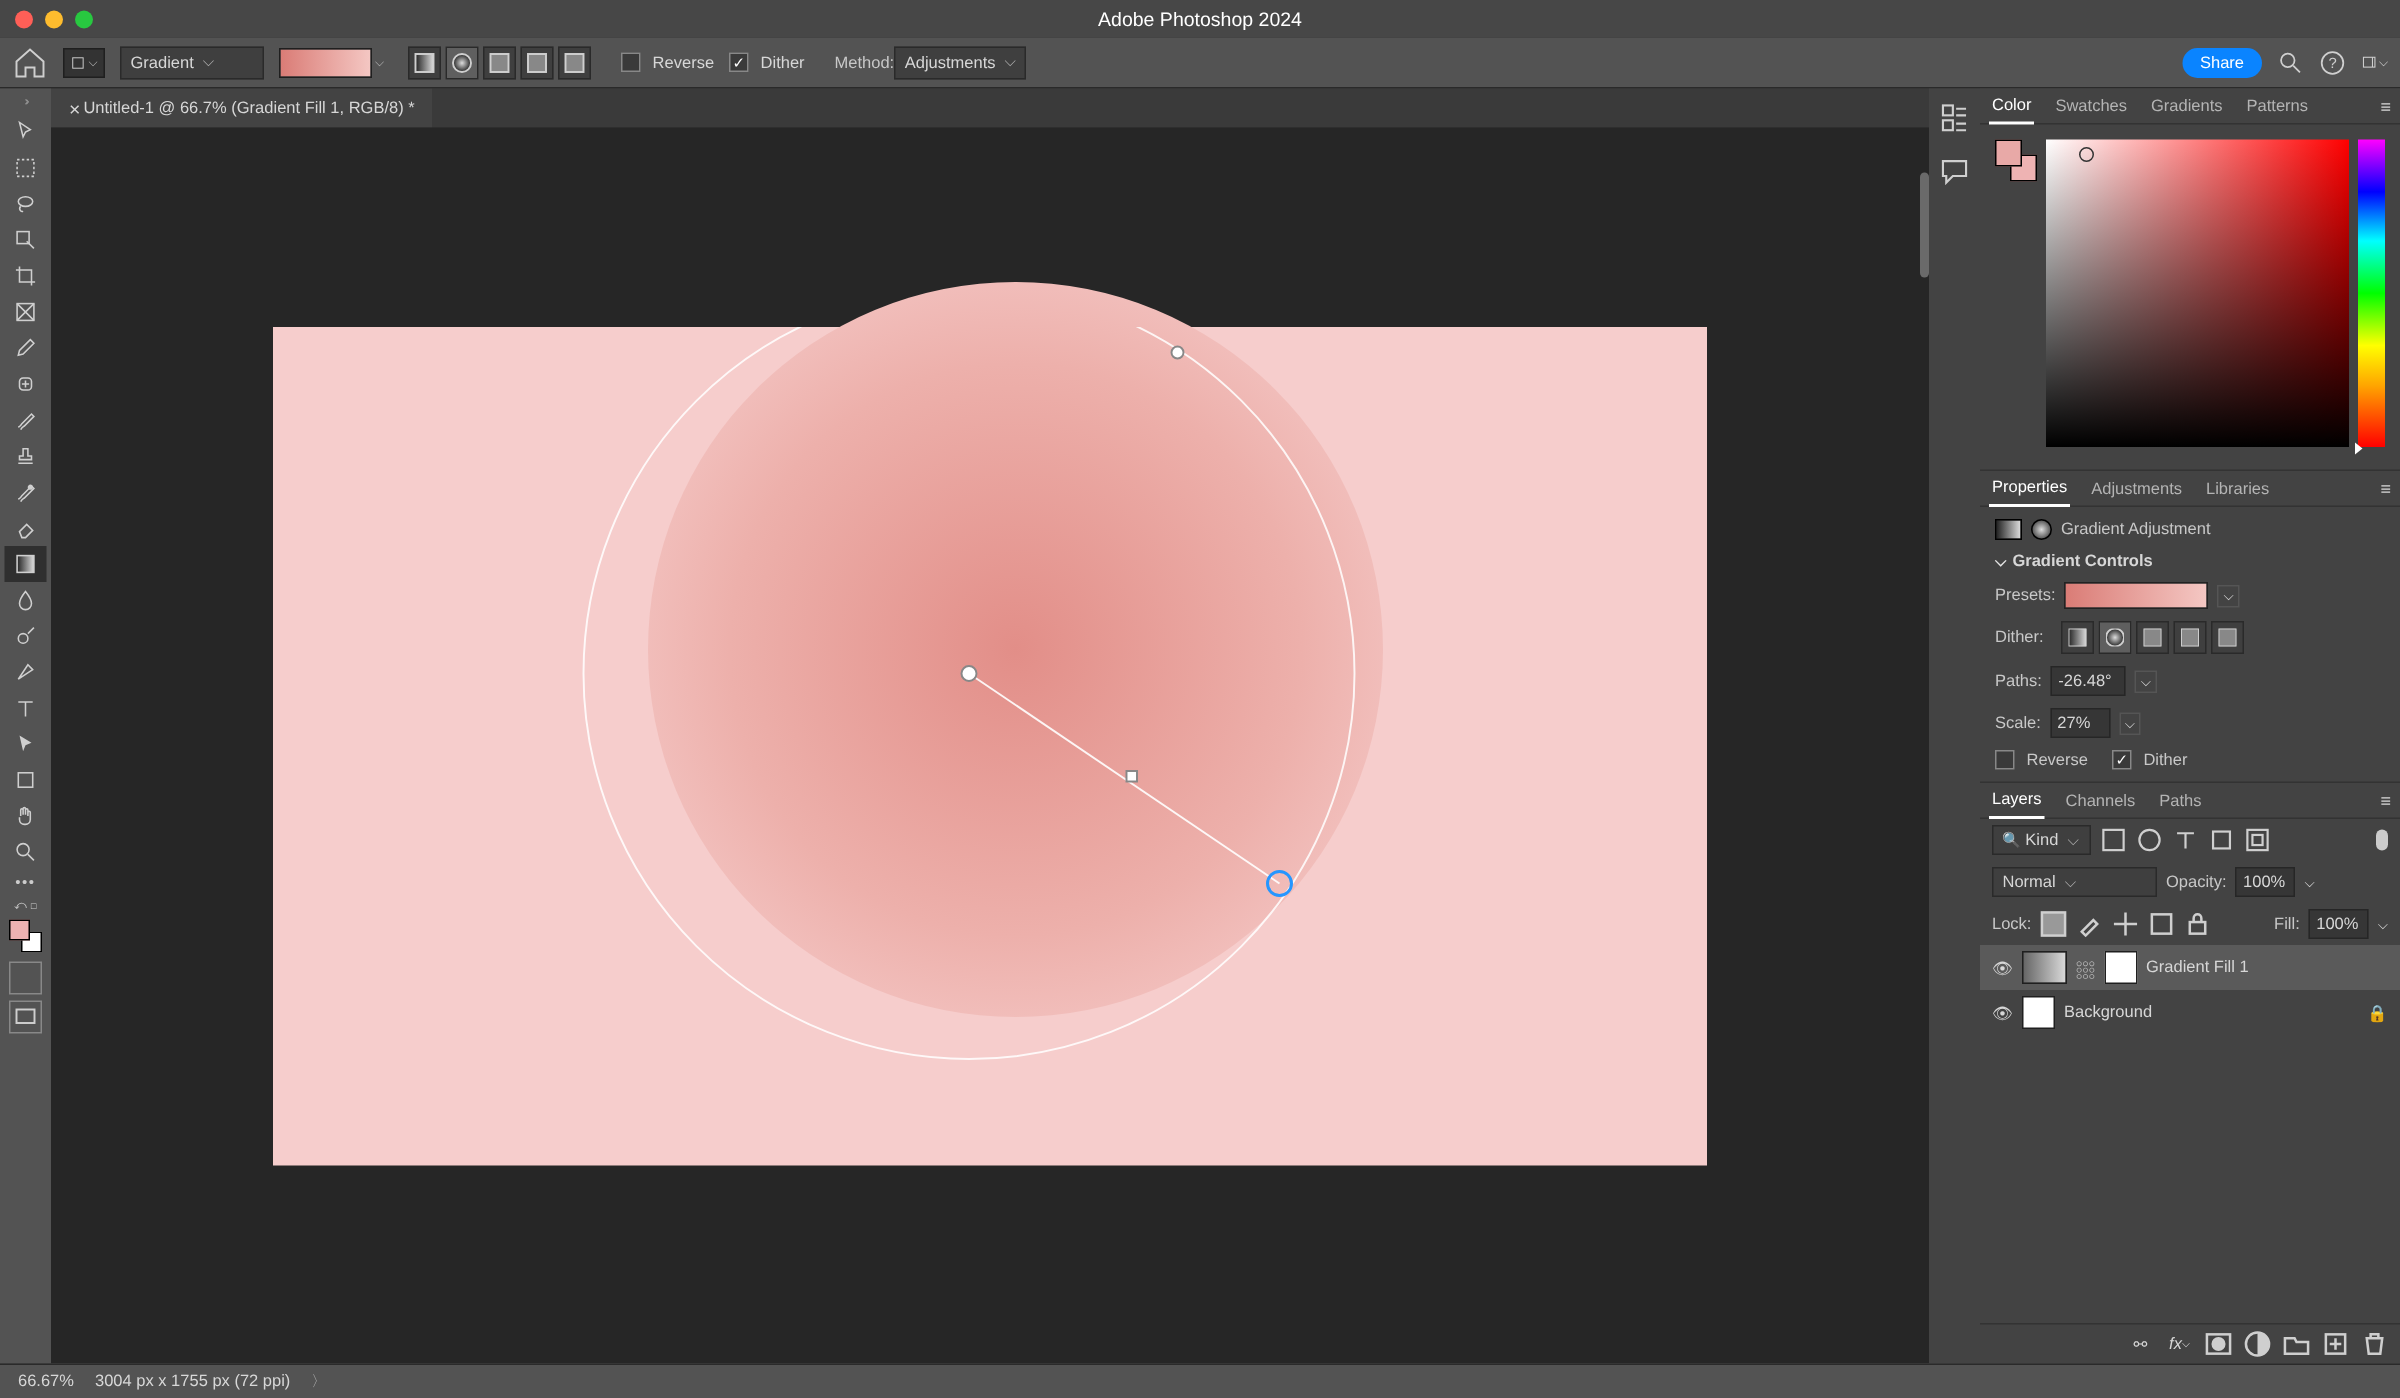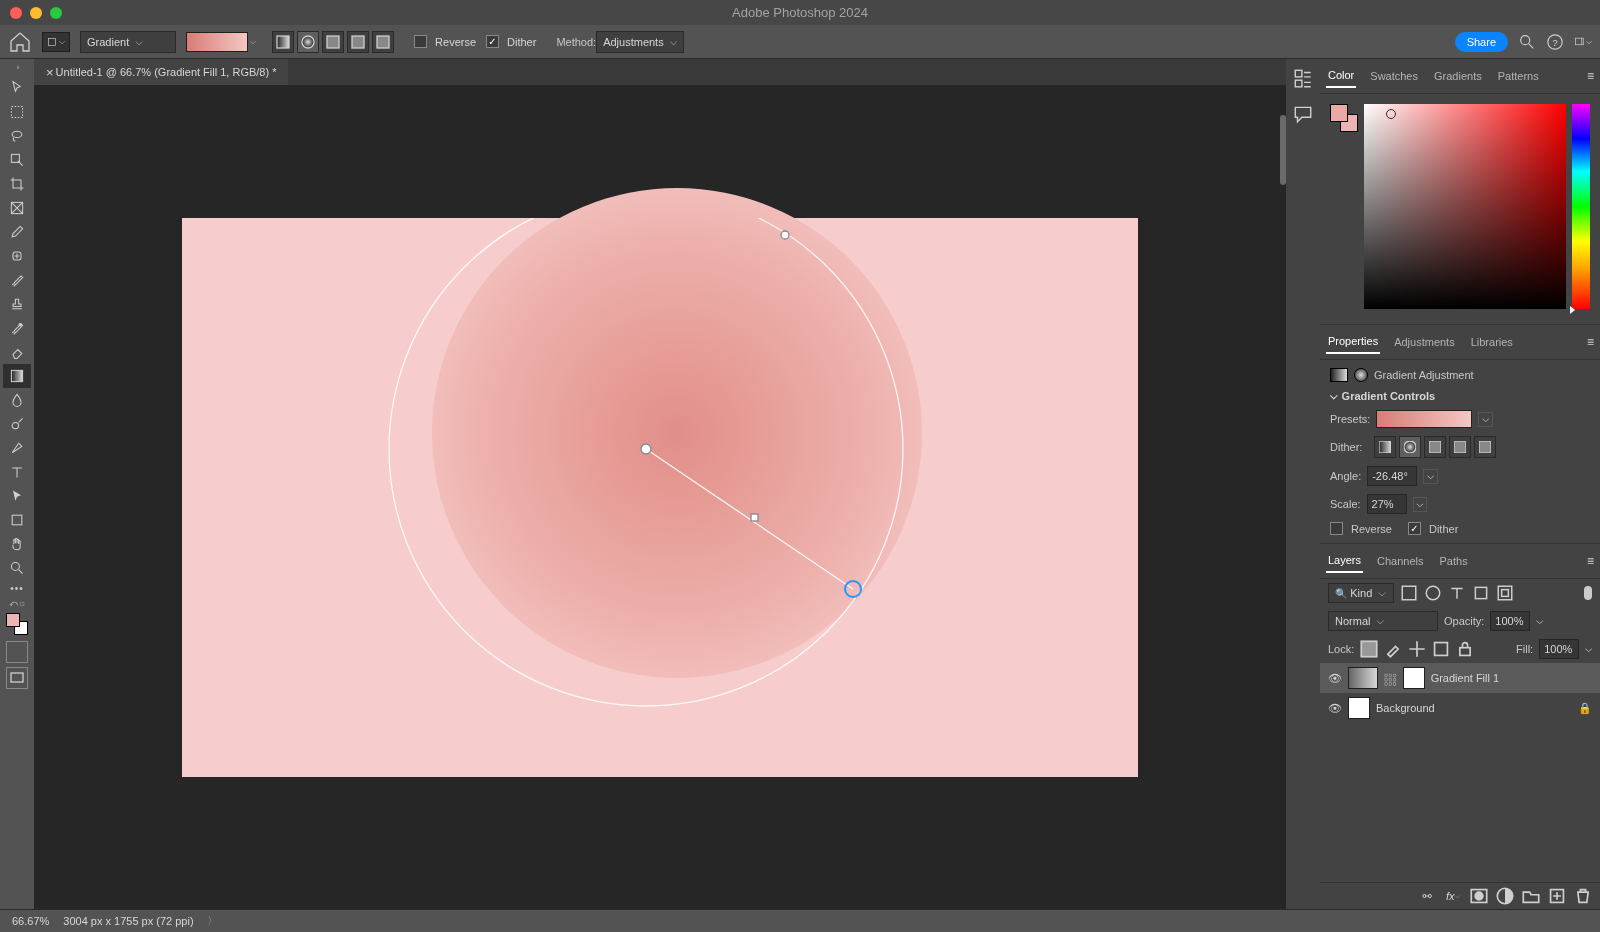--- a/index.html
+++ b/index.html
@@ -1,21 +1,21 @@
 <!DOCTYPE html>
 <html><head>
 <meta charset="utf-8">
 <style>
 * { margin:0; padding:0; box-sizing:border-box; font-family:-apple-system,"Helvetica Neue",Arial,sans-serif; font-size:11px; color:#d7d7d7; }
 body { background:#323232; width:1600px; height:932px; overflow:hidden; user-select:none; }
 .titlebar { height:25px; background:#474747; display:flex; align-items:center; position:relative; }
 .traffic-lights { display:flex; gap:8px; margin-left:10px; }
 .tl { width:12px; height:12px; border-radius:50%; }
 .tl.red{background:#ff5f57}.tl.yel{background:#febc2e}.tl.grn{background:#28c840}
-.title-center { position:absolute; left:0; right:0; text-align:center; color:#a3a3a3; font-size:13px; font-weight:500; pointer-events:none; }
+.title-center { position:absolute; left:0; right:0; text-align:center; color:#ffffff; font-size:13px; font-weight:500; pointer-events:none; }
 .optbar { height:34px; background:#535353; border-bottom:1px solid #2a2a2a; display:flex; align-items:center; padding:0 8px; gap:10px; }
 .home-btn{width:24px;height:24px;display:flex;align-items:center;justify-content:center;cursor:pointer;}
 .thumb-swatch{width:28px;height:20px;background:#333;border:1px solid #1f1f1f;display:flex;align-items:center;padding:0 4px;cursor:pointer;}
 .thumb-swatch span{font-size:8px;color:#bbb;margin-left:2px}
 .dd{height:22px;background:#3f3f3f;border:1px solid #2a2a2a;display:flex;align-items:center;padding:0 6px;cursor:pointer;font-size:11px;color:#aaa;position:relative;}
 .dd.after::after{content:"⌵";margin-left:6px;font-size:10px}
 .grad-prev{width:62px;height:20px;background:linear-gradient(90deg,#da7c76,#f4c7c3);border:1px solid #1f1f1f;cursor:pointer;}
 .opt-seg{display:flex;gap:3px;margin-left:6px}
 .seg-btn{width:22px;height:22px;background:#3f3f3f;border:1px solid #2a2a2a;display:flex;align-items:center;justify-content:center;cursor:pointer;}
 .seg-btn.active{background:#5f5f5f}
@@ -45,21 +45,21 @@
 .canvas-wrap{flex:1;background:#262626;display:flex;align-items:center;justify-content:center;position:relative;overflow:hidden}
 .canvas{width:956px;height:559px;position:relative;background:#f6cdcc;}
 .radial{position:absolute;left:265px;top:135px;width:490px;height:490px;background:radial-gradient(circle at center,#e28e88 0%,#edb0ab 55%,#f6cdcc 90%);border-radius:50%;transform:translate(-15px,-165px);}
 .canvas .stage{position:absolute;inset:0;}
 .scroll-thumb{position:absolute;right:0;top:30px;width:6px;height:70px;background:#6a6a6a;border-radius:3px}
 
 .panel-strip{width:34px;background:#434343;display:flex;flex-direction:column;align-items:center;padding-top:8px;gap:14px}
 .strip-ic{width:22px;height:22px;display:flex;align-items:center;justify-content:center;cursor:pointer}
 
 .right-panels{width:280px;background:#434343;display:flex;flex-direction:column;overflow:hidden}
-.p-tabs{display:flex;align-items:center;height:24px;background:#434343;border-bottom:1px solid #333;padding:17px 6px;gap:12px}
+.p-tabs{display:flex;align-items:center;height:24px;background:#434343;border-bottom:1px solid #333;padding:6px 6px;gap:12px}
 .p-tab{font-size:11px;color:#b4b4b4;cursor:pointer;padding:5px 2px}
 .p-tab.active{color:#fff;border-bottom:2px solid #fff}
 .p-menu{margin-left:auto;cursor:pointer;font-size:12px}
 .color-body{height:230px;display:flex;padding:10px;gap:6px}
 .color-swatches{width:28px;position:relative}
 .color-swatches .bg{position:absolute;top:10px;left:10px;width:18px;height:18px;border:1px solid #000;background:#eeb3b3}
 .color-swatches .fg{position:absolute;top:0;left:0;width:18px;height:18px;border:1px solid #000;background:#e8a9a7}
 .color-field{flex:1;height:205px;position:relative;background:linear-gradient(to bottom,transparent,#000),linear-gradient(to right,#fff,#f00);}
 .color-field .samp{position:absolute;left:22px;top:5px;width:10px;height:10px;border:1px solid #333;border-radius:50%}
 .hue-strip{width:18px;height:205px;background:linear-gradient(to bottom,#f0f 0%,#00f 17%,#0ff 33%,#0f0 50%,#ff0 67%,#ffa500 80%,#f00 100%)}
@@ -447,21 +447,21 @@
               </svg>
             </div>
           <div class="seg-btn">
               <svg width="12" height="12" viewBox="0 0 12 12">
                 <rect width="12" height="12" fill="#888"></rect>
               </svg>
             </div>
         </div>
       </div>
       <div class="row">
-        <span class="lbl">Angle:</span>
+        <span class="lbl">Paths:</span>
         <div class="val-box">
             <span>-26.48°</span>
           </div>
         <span style="font-size:9px;border:1px solid #555;padding:1px 3px;cursor:pointer">⌵</span>
       </div>
       <div class="row">
         <span class="lbl">Scale:</span>
         <div class="val-box" style="min-width:40px">
             <span>27%</span>
           </div>

